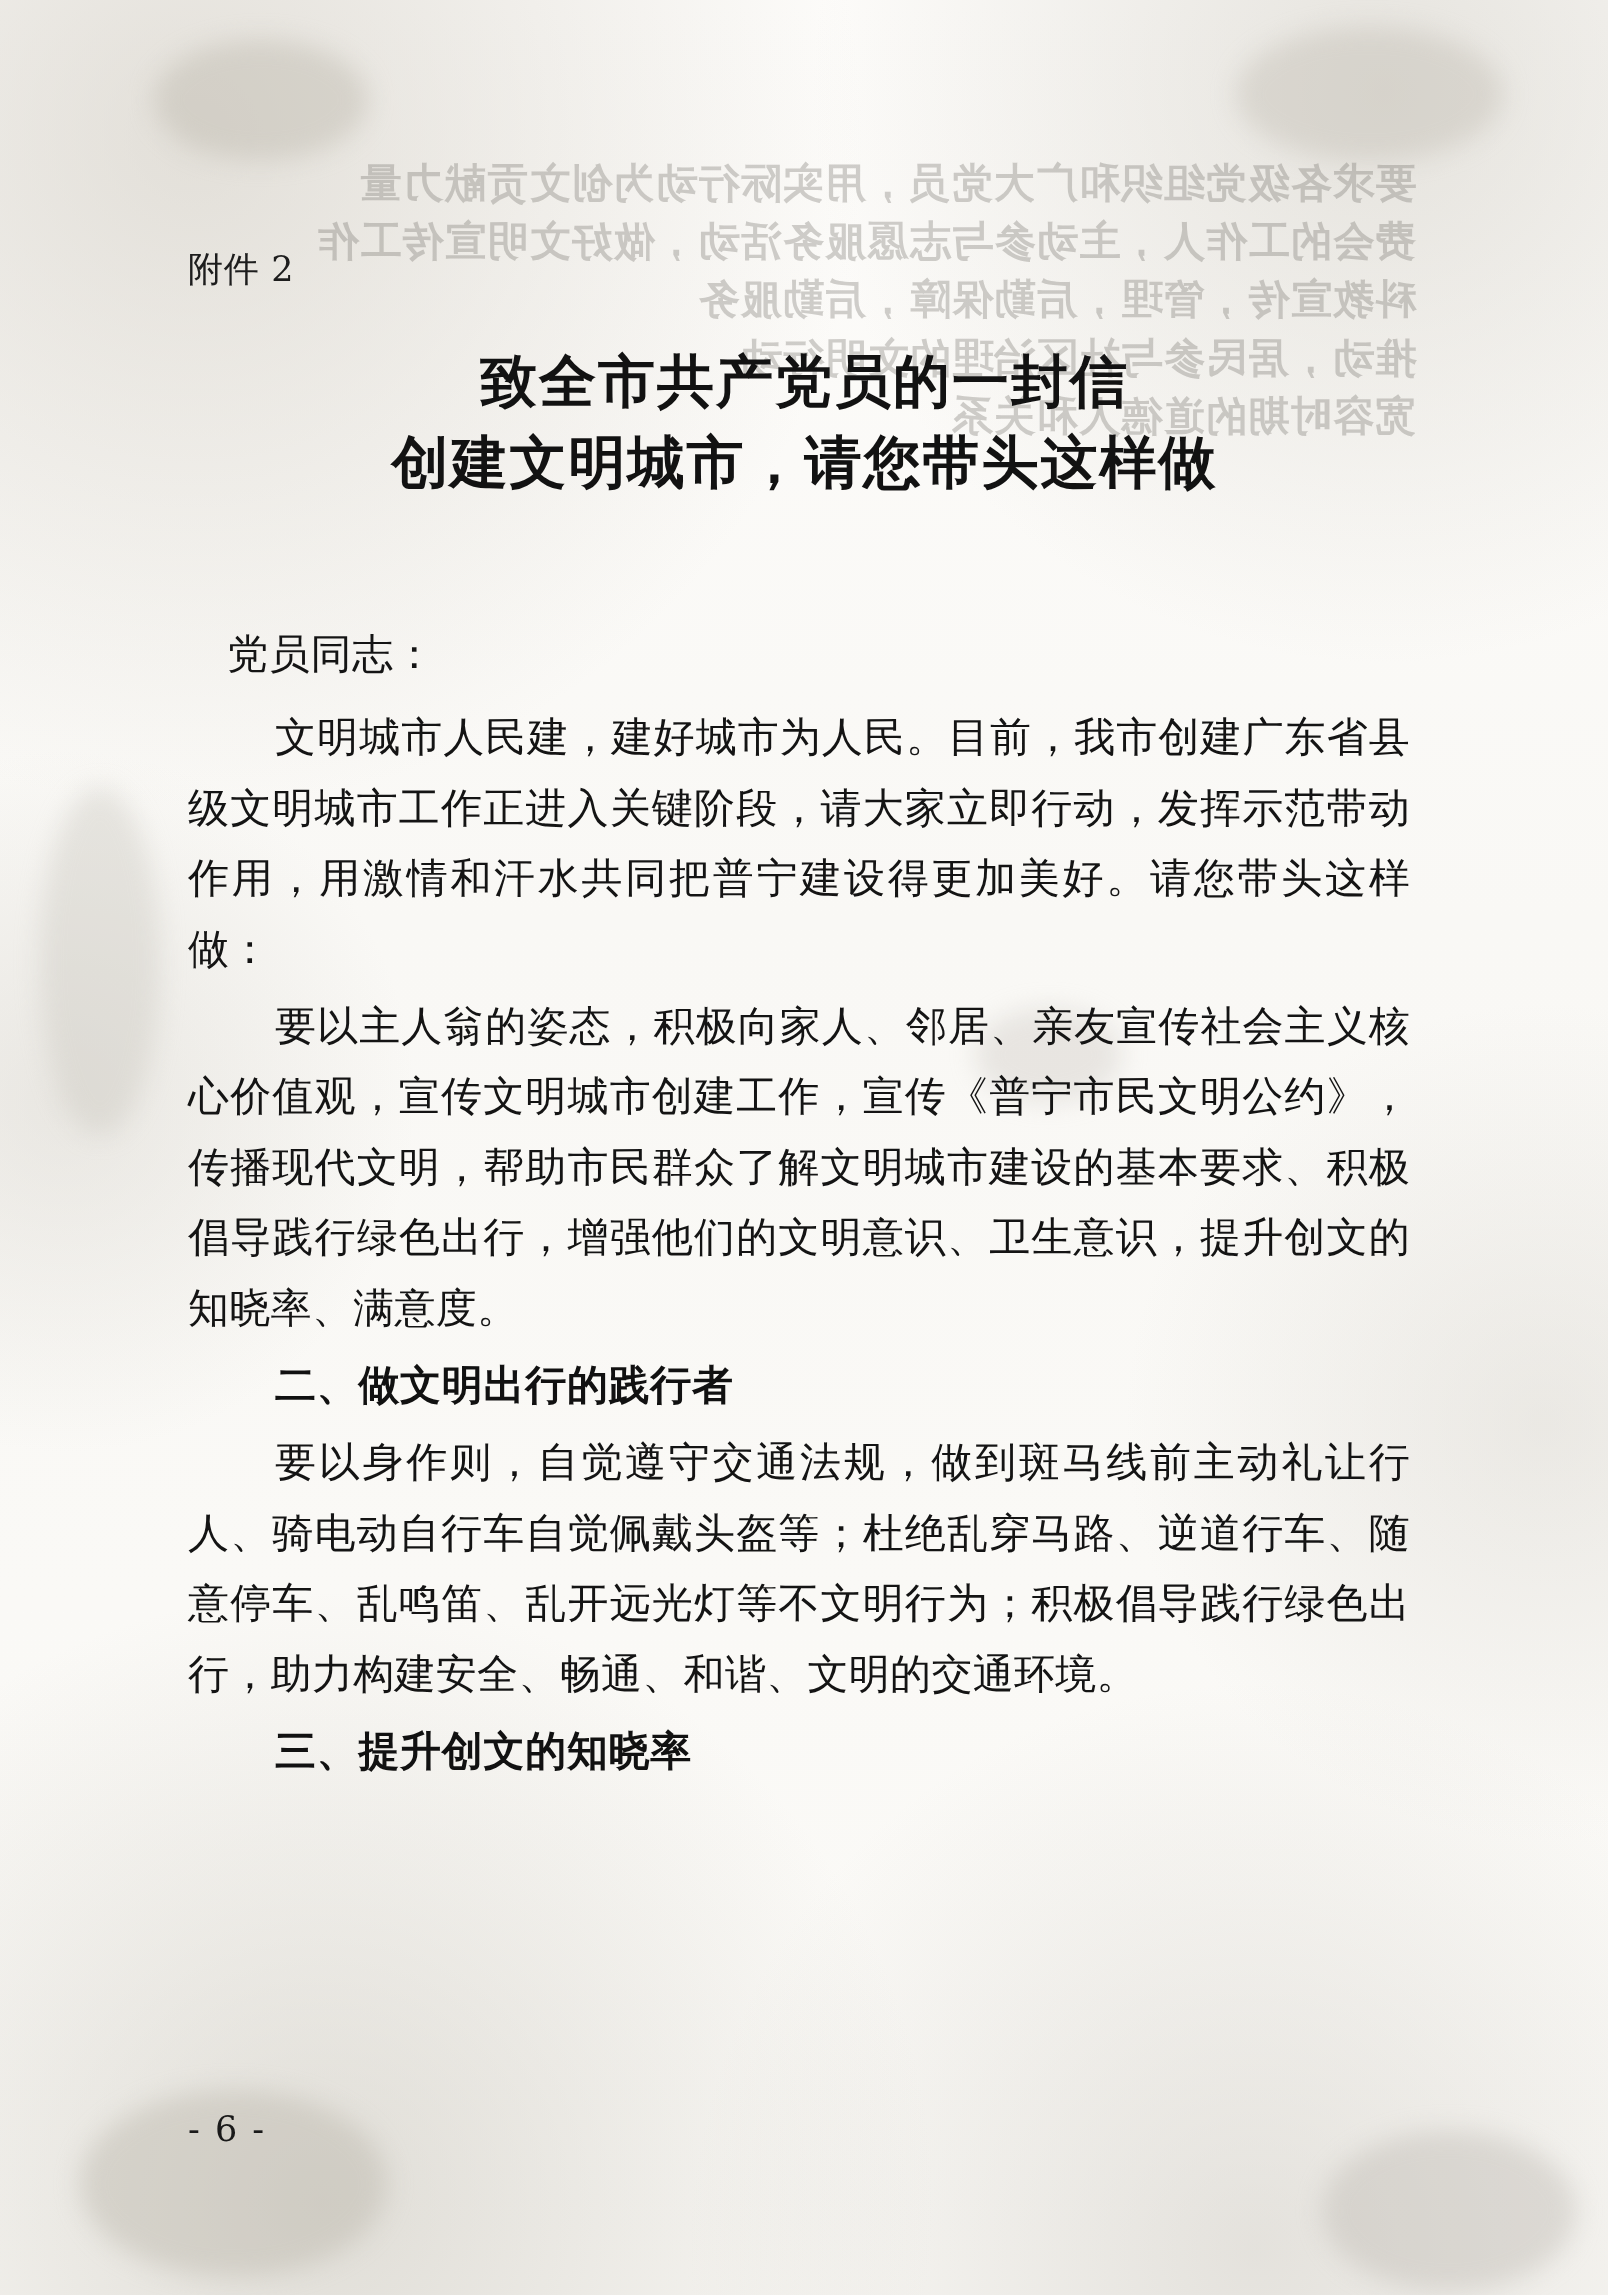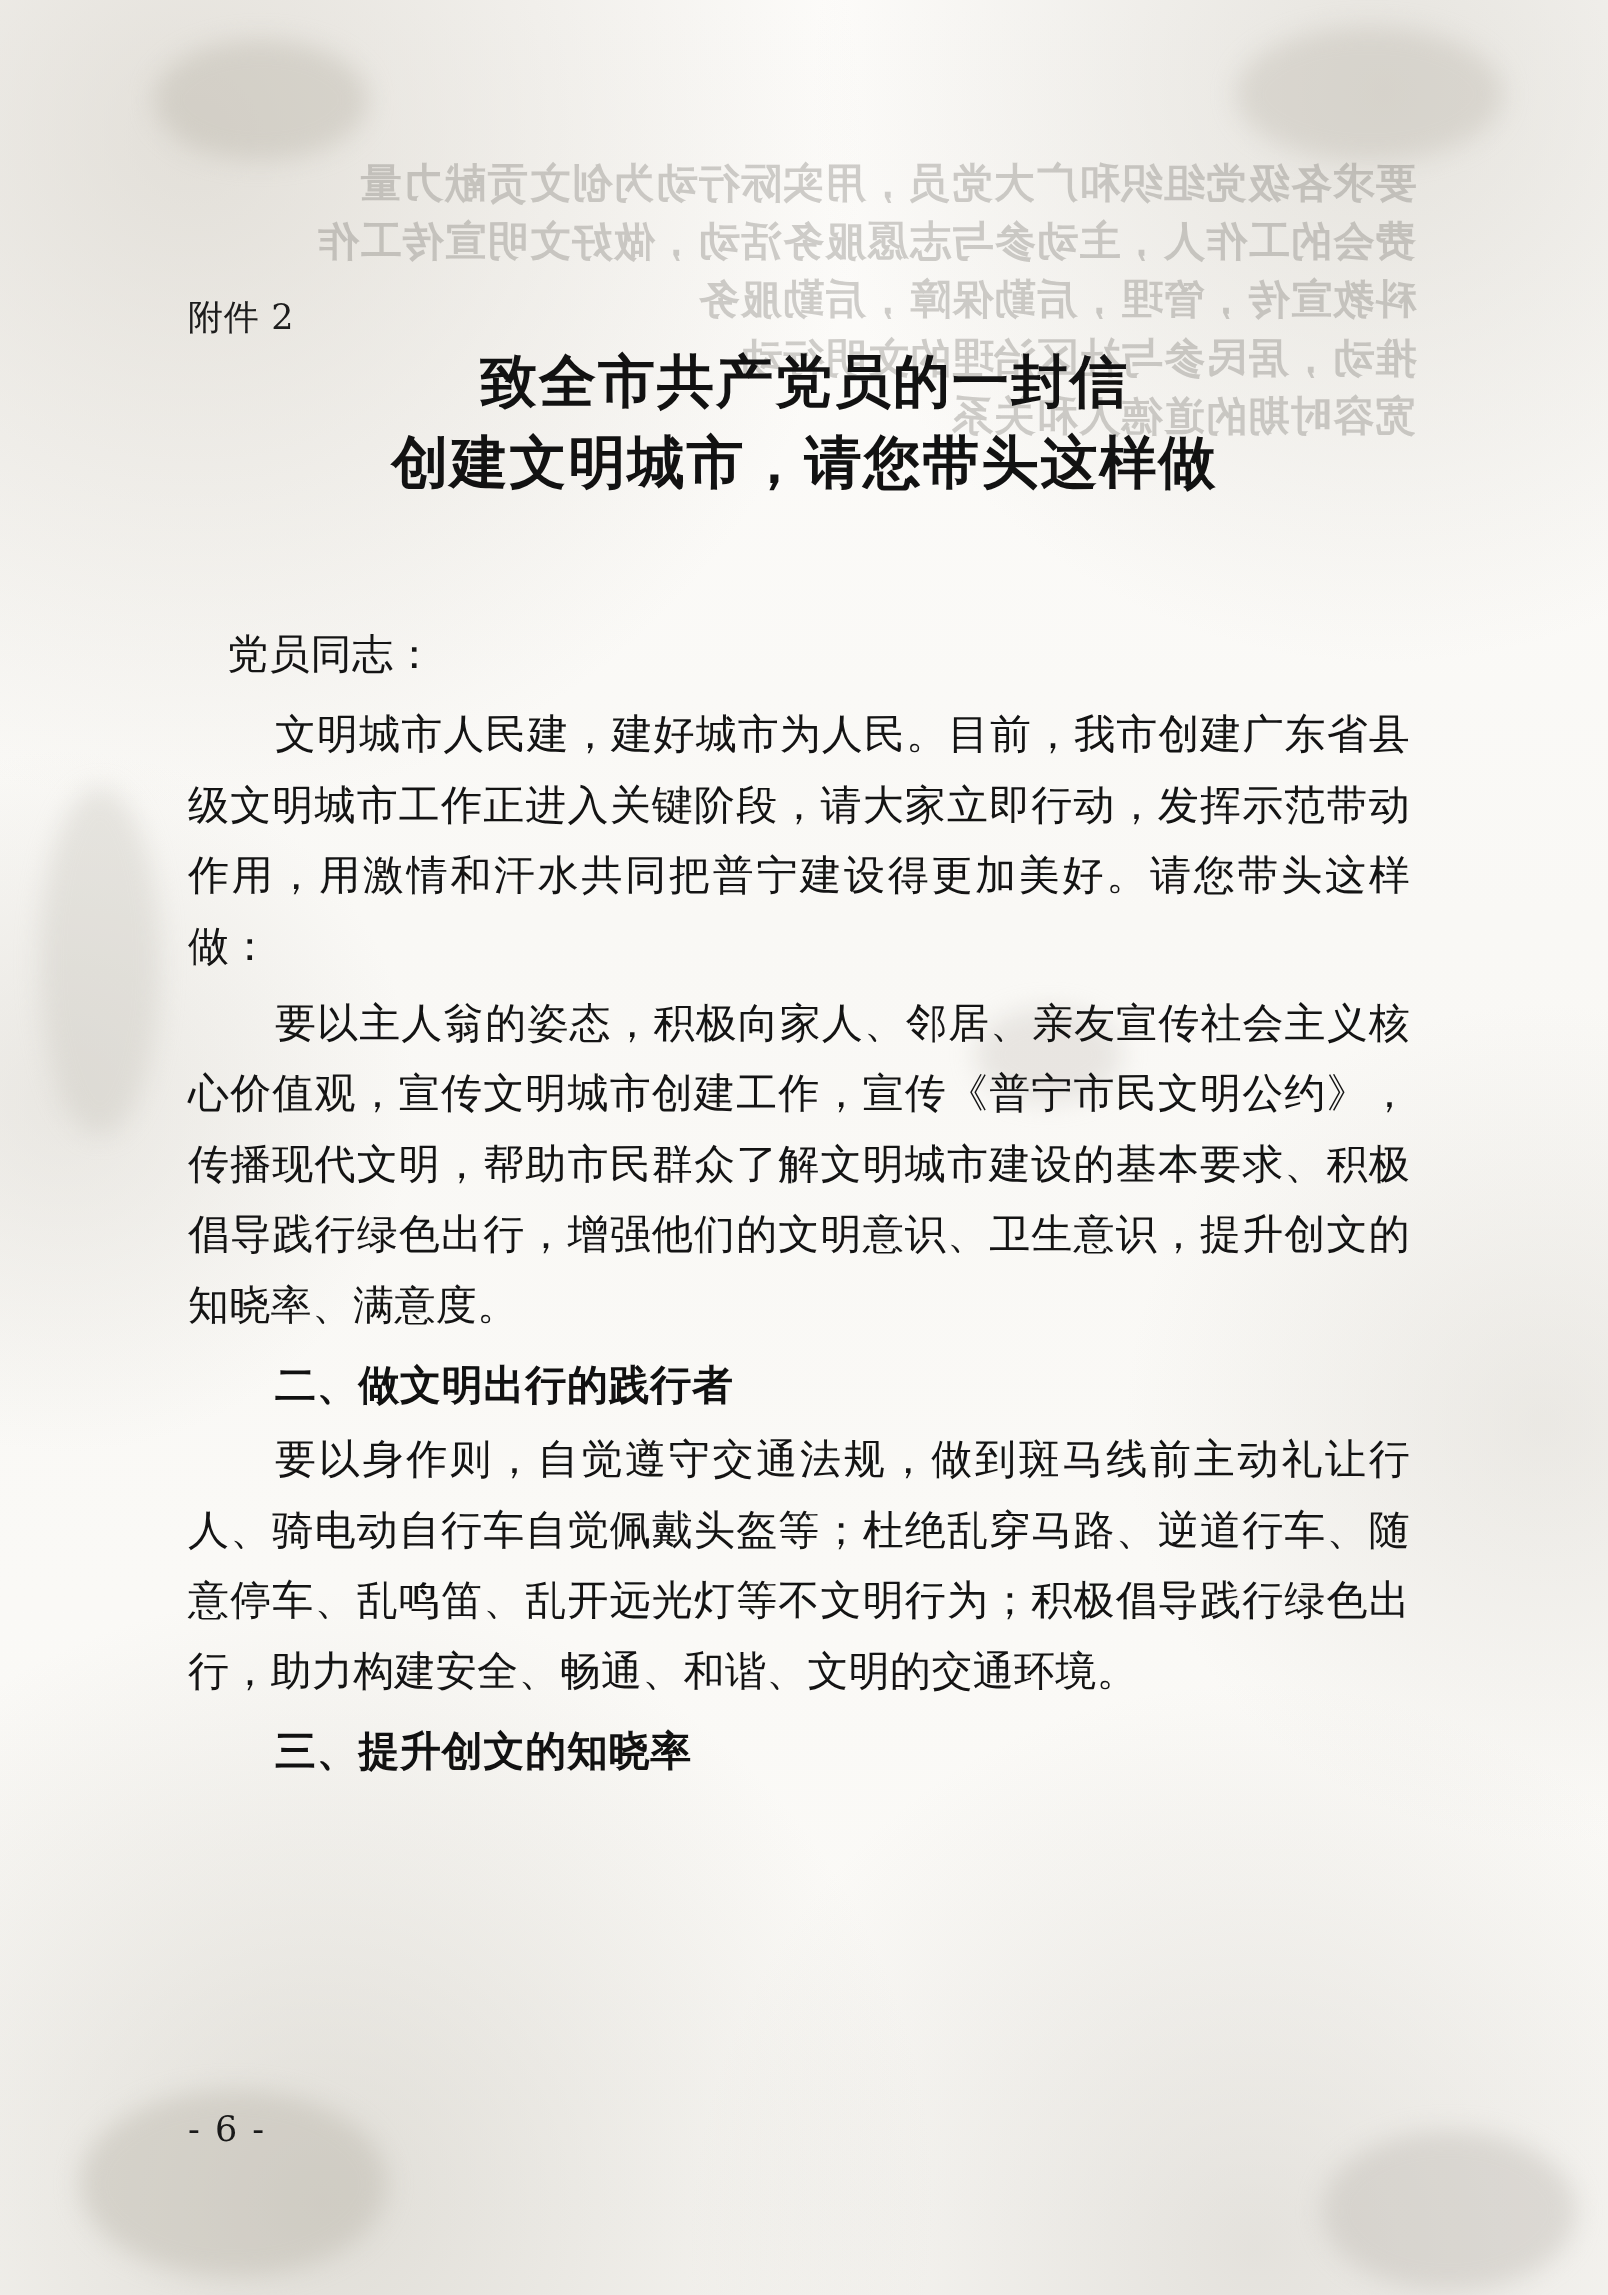--- a/index.html
+++ b/index.html
@@ -59,21 +59,20 @@
     z-index: 3;
   }
   .attachment-label {
     position: absolute;
     left: 188px;
     top: 246px;
     font-size: 35px;
     color: #1d1d1d;
     font-family: "DejaVu Serif", "Liberation Serif", serif;
     letter-spacing: 0.7px;
-    margin-top: 48px;
   }
   .title-block {
     position: absolute;
     left: 0;
     right: 0;
     top: 325px;
     text-align: center;
     margin-top: 16px;
   }
   .title-line {
@@ -100,21 +99,21 @@
     margin-left: 39px;
   }
   .para {
     font-size: 41px;
     line-height: 1.72;
     color: #141414;
     letter-spacing: 0.3px;
     text-indent: 87px;
     margin: 0 0 6.7px 0;
     text-align: justify;
-    font-family: Liberation Mono, monospace;
+    font-family: Liberation Sans, sans-serif;
   }
   .heading {
     font-size: 41px;
     line-height: 1.72;
     color: #111111;
     letter-spacing: 0.7px;
     text-indent: 87px;
     margin: 0 0 6.7px 0;
     font-weight: 600;
     font-family: "DejaVu Sans", "Liberation Sans", sans-serif;

